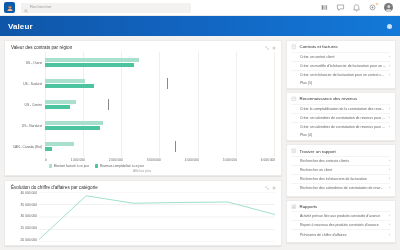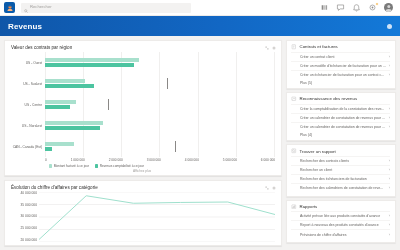--- a/index.html
+++ b/index.html
@@ -221,21 +221,21 @@
           <circle cx="8" cy="8" r="4.4" fill="none" stroke="#605e5c" stroke-width="1.2"></circle>
           <circle cx="8" cy="8" r="1.6" fill="#605e5c"></circle>
         </svg>
       <span class="badge-dot"></span>
     </span>
     <span class="avatar"></span>
   </div>
 </div>
 
 <div class="page-header">
-  <span class="page-title">Revenus</span>
+  <span class="page-title">Valeur</span>
   <span class="page-header-spacer"></span>
   <span class="header-action"></span>
 </div>
 
 <div class="body-wrap">
 
   <div class="col-main">
 
     <div class="card" style="flex:0 0 136px;">
       <div class="card-head">

